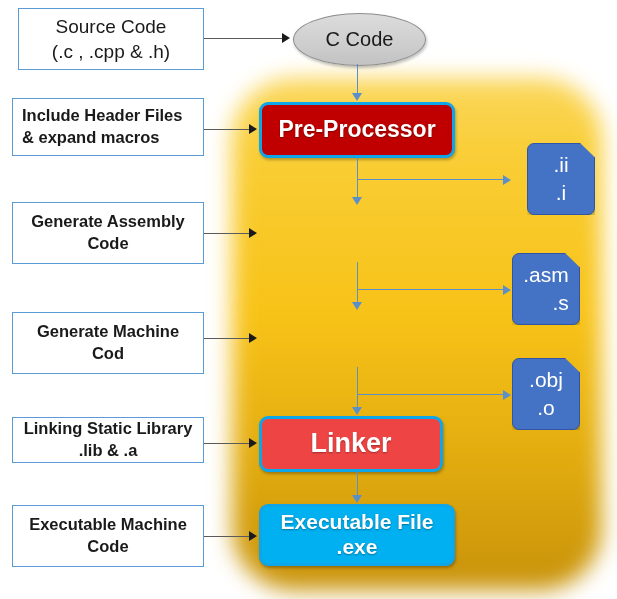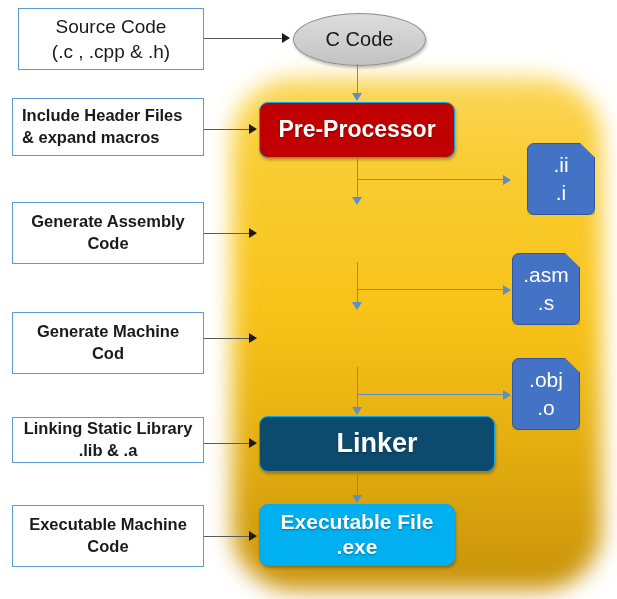--- a/index.html
+++ b/index.html
@@ -18,21 +18,21 @@
         box-sizing:border-box;display:flex;align-items:center;
         justify-content:center;color:#1a1a1a;}
   .desc .txt{line-height:1.32;padding:0 6px;}
   .desc.center .txt{text-align:center;}
   .desc.leftal .txt{text-align:left;width:100%;padding-left:9px;}
   .desc.reg .txt{font-weight:400;font-size:19px;text-align:center;}
   .desc.bold .txt{font-weight:bold;font-size:16.5px;}
 
   
   .stage{position:absolute;border-radius:9px;box-sizing:border-box;
-         border:1px solid #0ea5e9;
+         border:3px solid #0ea5e9;
          display:flex;align-items:center;justify-content:center;
          color:#ffffff;font-weight:bold;text-align:center;
          text-shadow:0 1px 2px rgba(0,0,0,.35);
          box-shadow:1px 2px 3px rgba(0,0,0,.28);}
   .stage .lbl{line-height:1.18;}
 
   
   .file{position:absolute;box-sizing:border-box;
         display:flex;align-items:center;justify-content:center;
         color:#ffffff;font-size:21px;line-height:1.35;text-align:center;
@@ -102,36 +102,36 @@
   <div class="ellipse" style="left:293px;top:13px;width:131px;height:51px;">
     <span>C Code</span>
   </div>
 
   <div class="stage" style="left:259px;top:102px;width:196px;height:56px;background:#c00000;">
     <span class="lbl" style="font-size:23px;">Pre-Processor</span>
   </div>
 
 
 
-  <div class="stage" style="left:259px;top:416px;width:236px;height:56px;background:#0c4a6e;">
+  <div class="stage" style="left:259px;top:416px;width:184px;height:56px;background:#ef4444;">
     <span class="lbl" style="font-size:27px;">Linker</span>
   </div>
 
   <div class="stage" style="left:259px;top:504px;width:196px;height:62px;background:#00b0f0;white-space:pre-line;">
     <span class="lbl" style="font-size: 21px; white-space: pre-line;">Executable File
 .exe</span>
   </div>
 
   <div class="file" style="left:527px;top:143px;width:68px;height:72px;white-space:pre-line;">
     <span style="white-space: pre-line;">.ii
 .i</span>
   </div>
 
   <div class="file" style="left:512px;top:253px;width:68px;height:72px;white-space:pre-line;">
-    <span style="white-space: pre-line;">.asm
+    <span style="white-space: pre-line; text-align: right;">.asm
 .s</span>
   </div>
 
   <div class="file" style="left:512px;top:358px;width:68px;height:72px;white-space:pre-line;">
     <span style="white-space: pre-line;">.obj
 .o</span>
   </div>
 
   <div class="ln h" style="left:204px;top:38px;width:78px;"></div>
   <div class="ahead right" style="left:282px;top:33px;"></div>

